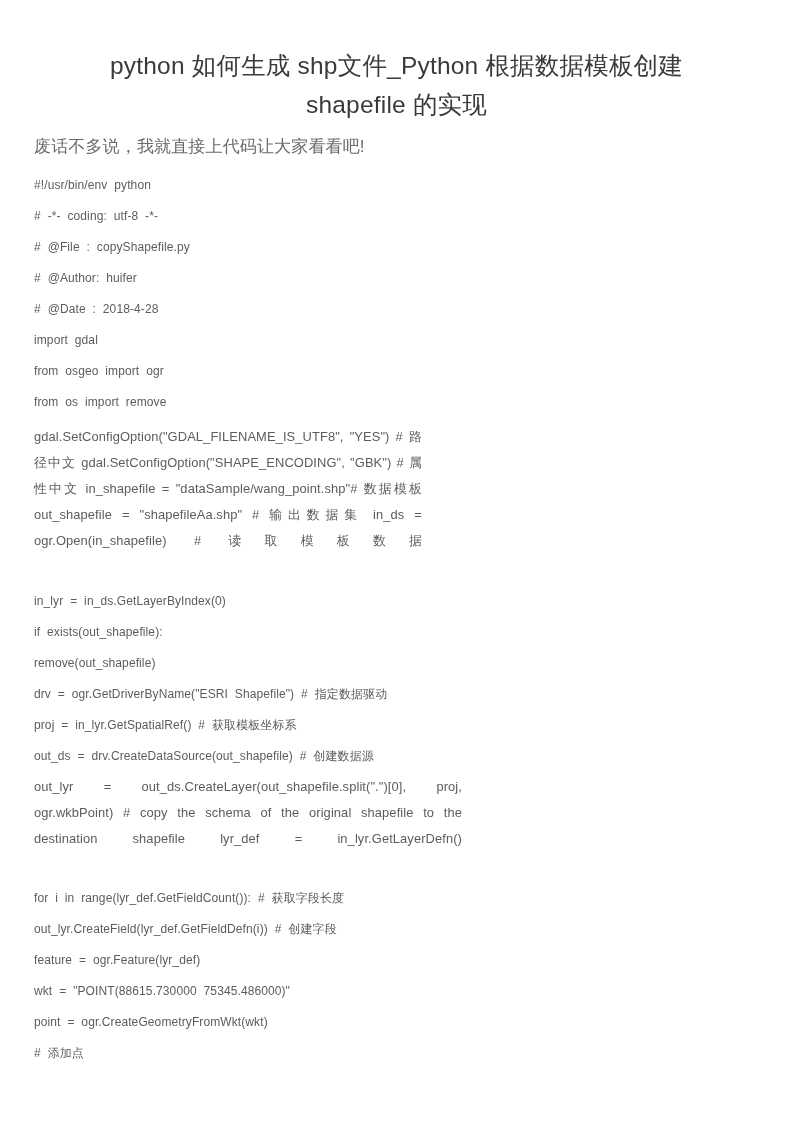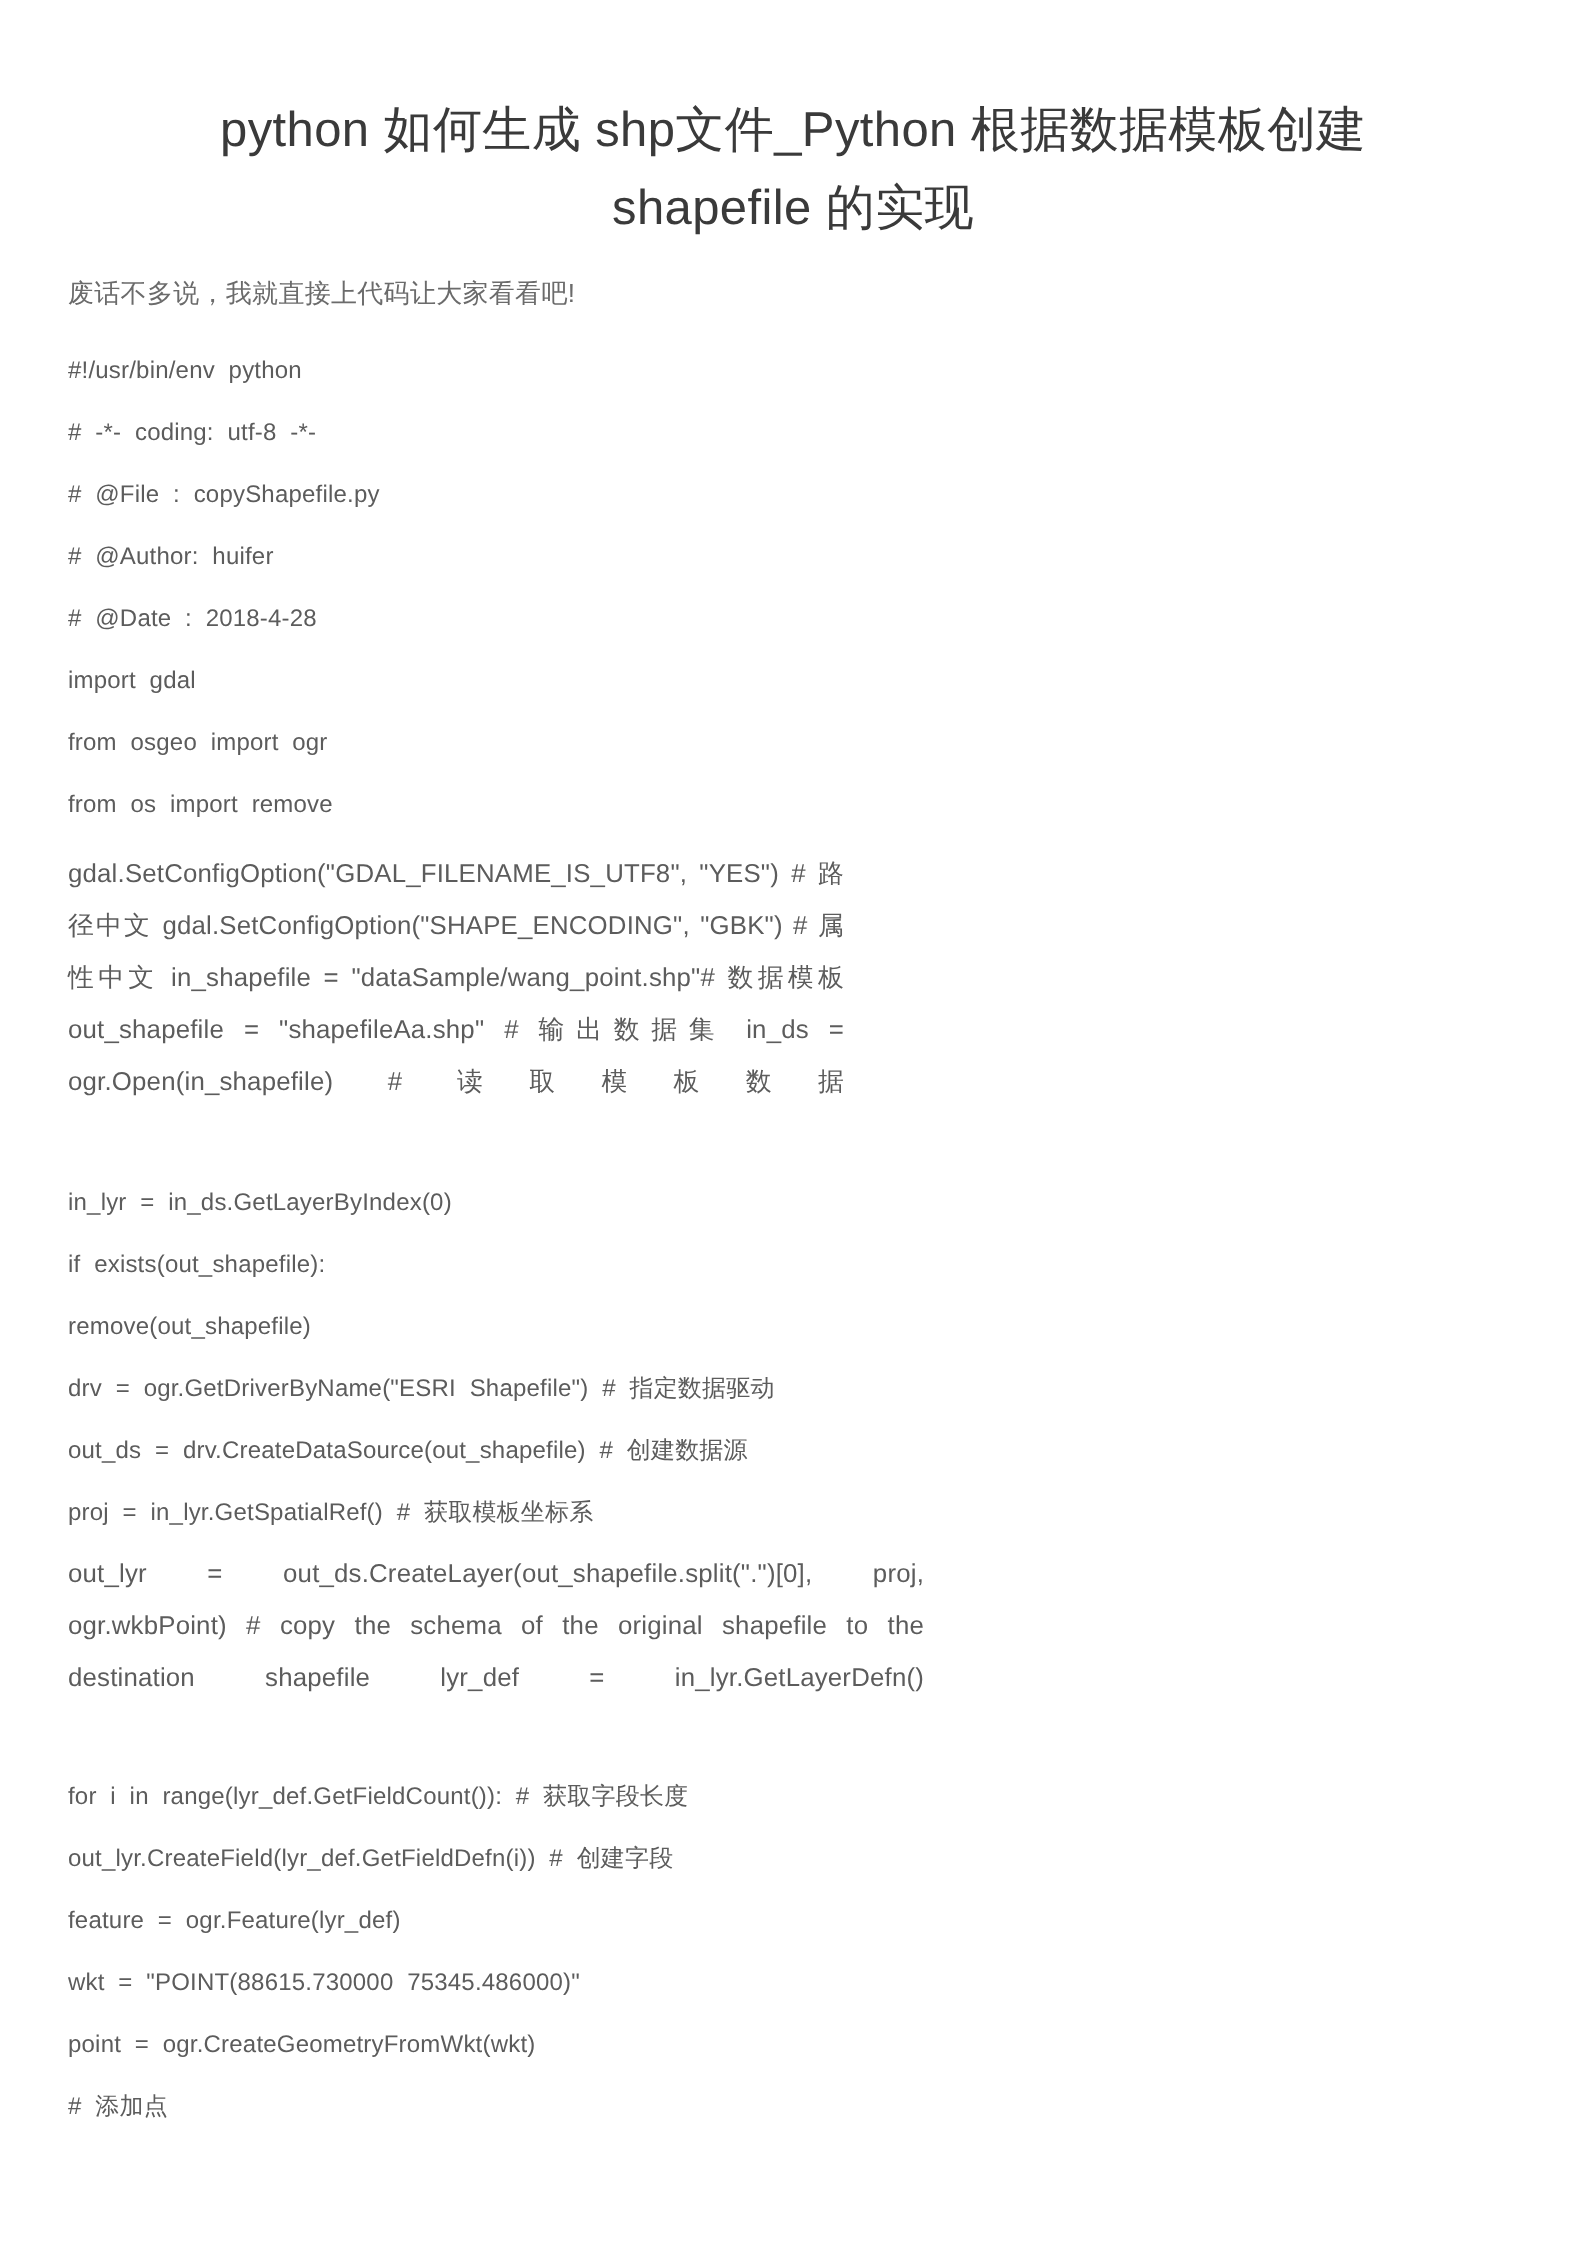--- a/index.html
+++ b/index.html
@@ -29,21 +29,21 @@
     font-weight: 400;
     color: #3a3a3a;
     text-align: center;
     letter-spacing: 0.2px;
   }
   .article-body {
     padding: 14px 34px 0 34px;
   }
   .intro-line {
     margin: 0 0 14px 0;
-    font-size: 13px;
+    font-size: 17px;
     line-height: 18px;
     color: #6b6b6b;
     letter-spacing: 0.15px;
   }
   .code-line {
     margin: 0;
     padding: 0;
     height: 31px;
     line-height: 31px;
     font-size: 12px;
@@ -98,22 +98,22 @@
     <div class="code-line">import  gdal</div>
     <div class="code-line">from  osgeo  import  ogr</div>
     <div class="code-line">from  os  import  remove</div>
 
     <p class="code-para block-a">gdal.SetConfigOption("GDAL_FILENAME_IS_UTF8",  "YES")  #  路径中文 gdal.SetConfigOption("SHAPE_ENCODING",  "GBK")  #  属性中文 in_shapefile  =  "dataSample/wang_point.shp"#  数据模板 out_shapefile  =  "shapefileAa.shp"  #  输出数据集 in_ds  =  ogr.Open(in_shapefile)  #  读取模板数据</p>
 
     <div class="code-line">in_lyr  =  in_ds.GetLayerByIndex(0)</div>
     <div class="code-line">if  exists(out_shapefile):</div>
     <div class="code-line">remove(out_shapefile)</div>
     <div class="code-line">drv  =  ogr.GetDriverByName("ESRI  Shapefile")  #  指定数据驱动</div>
+    <div class="code-line">proj  =  in_lyr.GetSpatialRef()  #  获取模板坐标系</div>
     <div class="code-line">out_ds  =  drv.CreateDataSource(out_shapefile)  #  创建数据源</div>
-    <div class="code-line">proj  =  in_lyr.GetSpatialRef()  #  获取模板坐标系</div>
 
     <p class="code-para block-b">out_lyr  =  out_ds.CreateLayer(out_shapefile.split(".")[0],  proj,  ogr.wkbPoint)  #  copy  the  schema  of  the  original  shapefile  to  the  destination  shapefile lyr_def  =  in_lyr.GetLayerDefn()</p>
 
     <div class="code-line">for  i  in  range(lyr_def.GetFieldCount()):  #  获取字段长度</div>
     <div class="code-line">out_lyr.CreateField(lyr_def.GetFieldDefn(i))  #  创建字段</div>
     <div class="code-line">feature  =  ogr.Feature(lyr_def)</div>
     <div class="code-line">wkt  =  "POINT(88615.730000  75345.486000)"</div>
     <div class="code-line">point  =  ogr.CreateGeometryFromWkt(wkt)</div>
     <div class="code-line">#  添加点</div>
 

